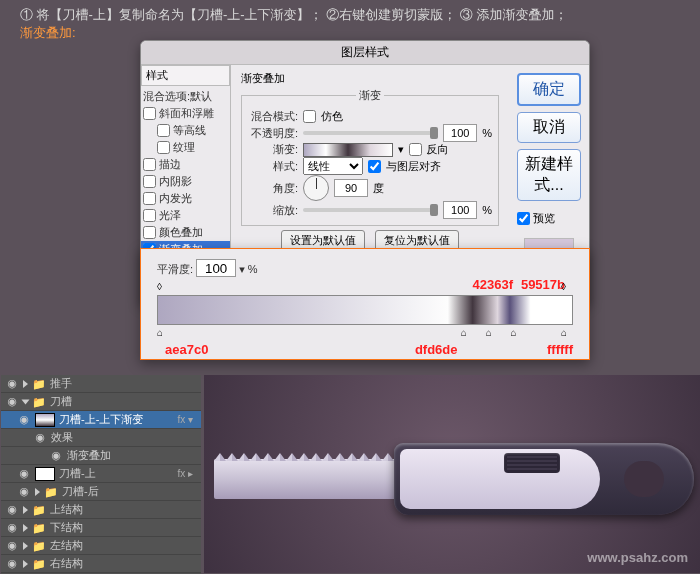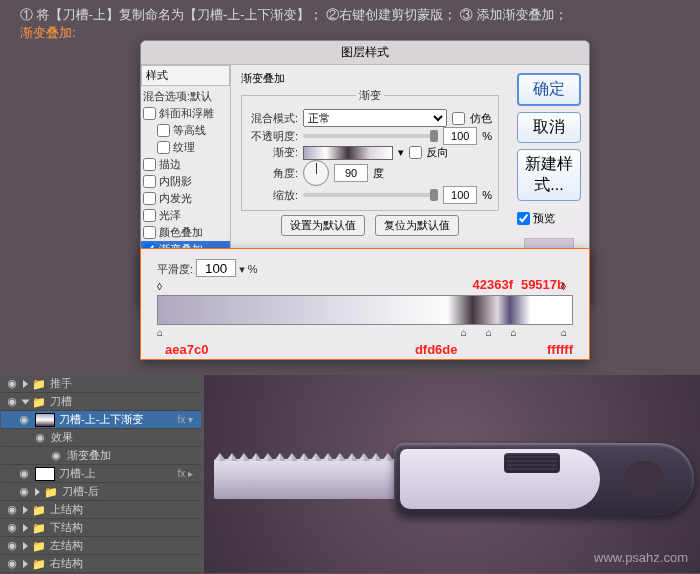--- a/index.html
+++ b/index.html
@@ -43,21 +43,21 @@
   .layers { position: absolute; left: 1px; top: 375px; width: 200px; background: #535353; color: #ccc; font-size: 11px; }
   .layer-row { display: flex; align-items: center; gap: 4px; padding: 1px 4px; border-bottom: 1px solid #444; height: 18px; }
   .layer-row.sel { background: #3b6ea5; color: #fff; }
   .eye { width: 14px; height: 14px; display: inline-flex; align-items: center; justify-content: center; color: #ccc; }
   .folder { width: 14px; height: 12px; display: inline-block; }
   .thumb { width: 20px; height: 14px; background: #fff; border: 1px solid #000; display: inline-block; }
   .thumb.grad { background: linear-gradient(#aea7c0,#fff,#42363f); }
   .fx { margin-left: auto; color: #aaa; font-size: 10px; padding-right: 4px; }
   .tri { width: 0; height: 0; border-top: 4px solid transparent; border-bottom: 4px solid transparent; border-left: 5px solid #ccc; }
   .tri.down { transform: rotate(90deg); }
-  .artwork { position: absolute; left: 204px; top: 375px; width: 496px; height: 198px; background: radial-gradient(circle at 50% 40%, #6b5768, #3e3140); overflow: hidden; }
+  .artwork { position: absolute; left: 204px; top: 375px; width: 496px; height: 198px; background: radial-gradient(circle at 50% 40%, #6b5768, #3e3140); overflow: hidden; font-weight: bold; }
   .knife { position: absolute; left: 10px; top: 58px; width: 480px; height: 90px; }
   .blade { position: absolute; left: 0; top: 26px; width: 200px; height: 40px; background: linear-gradient(180deg,#e5e0ec,#c8c1d4,#a79cb8); border-radius: 2px 0 0 2px; }
   .blade::before { content: ""; position: absolute; top: -6px; left: 0; right: 0; height: 8px; background: repeating-linear-gradient(90deg, #d5cfe0 0 6px, #b8b0c8 6px 12px); clip-path: polygon(0 100%, 3% 0, 6% 100%, 9% 0, 12% 100%, 15% 0, 18% 100%, 21% 0, 24% 100%, 27% 0, 30% 100%, 33% 0, 36% 100%, 39% 0, 42% 100%, 45% 0, 48% 100%, 51% 0, 54% 100%, 57% 0, 60% 100%, 63% 0, 66% 100%, 69% 0, 72% 100%, 75% 0, 78% 100%, 81% 0, 84% 100%, 87% 0, 90% 100%, 93% 0, 96% 100%, 100% 0, 100% 100%); }
   .handle { position: absolute; left: 180px; top: 10px; width: 300px; height: 72px; background: linear-gradient(180deg,#4a4256,#2f2a3a); border-radius: 10px 40px 40px 16px; box-shadow: inset 0 2px 3px rgba(255,255,255,0.3), 0 4px 8px rgba(0,0,0,0.5); }
   .handle-light { position: absolute; left: 6px; top: 6px; width: 200px; height: 60px; background: linear-gradient(180deg,#ece6f2,#c9c1d8); border-radius: 8px 36px 36px 12px; }
   .grip { position: absolute; left: 110px; top: 10px; width: 56px; height: 20px; background: #2c2636; border-radius: 4px; box-shadow: inset 0 1px 2px rgba(255,255,255,0.2); }
   .grip::after { content: ""; position: absolute; inset: 3px; background: repeating-linear-gradient(0deg,#3d3648 0 2px,#2c2636 2px 4px), repeating-linear-gradient(90deg,#3d3648 0 2px,transparent 2px 4px); }
   .handle-cut { position: absolute; right: 30px; top: 18px; width: 40px; height: 36px; background: #3e3140; border-radius: 20px; }
   .watermark { position: absolute; right: 12px; bottom: 8px; color: rgba(255,255,255,0.5); font-size: 13px; }
   .indent-1 { padding-left: 16px; }
@@ -118,38 +118,43 @@
           <input type="checkbox" checked="" style="">
           <span>渐变叠加</span>
         </div>
     </div>
     <div class="style-center">
       <div style="margin-bottom:2px;">渐变叠加</div>
       <fieldset>
         <legend>渐变</legend>
         <div class="row">
           <label>混合模式:</label>
-          <select><option>正常</option></select>
           <input type="checkbox" style="">
             <span>仿色</span>
         </div>
         <div class="row">
           <label>不透明度:</label>
           <div class="slider-track">
               <div class="slider-thumb" style="right:0"></div>
             </div>
           <input type="text" value="100" style="">
           <span>%</span>
         </div>
         <div class="row">
           <label>渐变:</label>
           <div class="gradient-preview"></div>
             <span>▾</span>
           <input type="checkbox" style="">
             <span>反向</span>
+        </div>
+        <div class="row">
+          <label>样式:</label>
+          <select style="flex:0 0 60px"><option>线性</option></select>
+          <input type="checkbox" checked="" style="">
+            <span>与图层对齐</span>
         </div>
         <div class="row">
           <label>角度:</label>
           <div class="angle-ctrl"></div>
           <input type="text" value="90" style="">
           <span>度</span>
         </div>
         <div class="row">
           <label>缩放:</label>
           <div class="slider-track">

